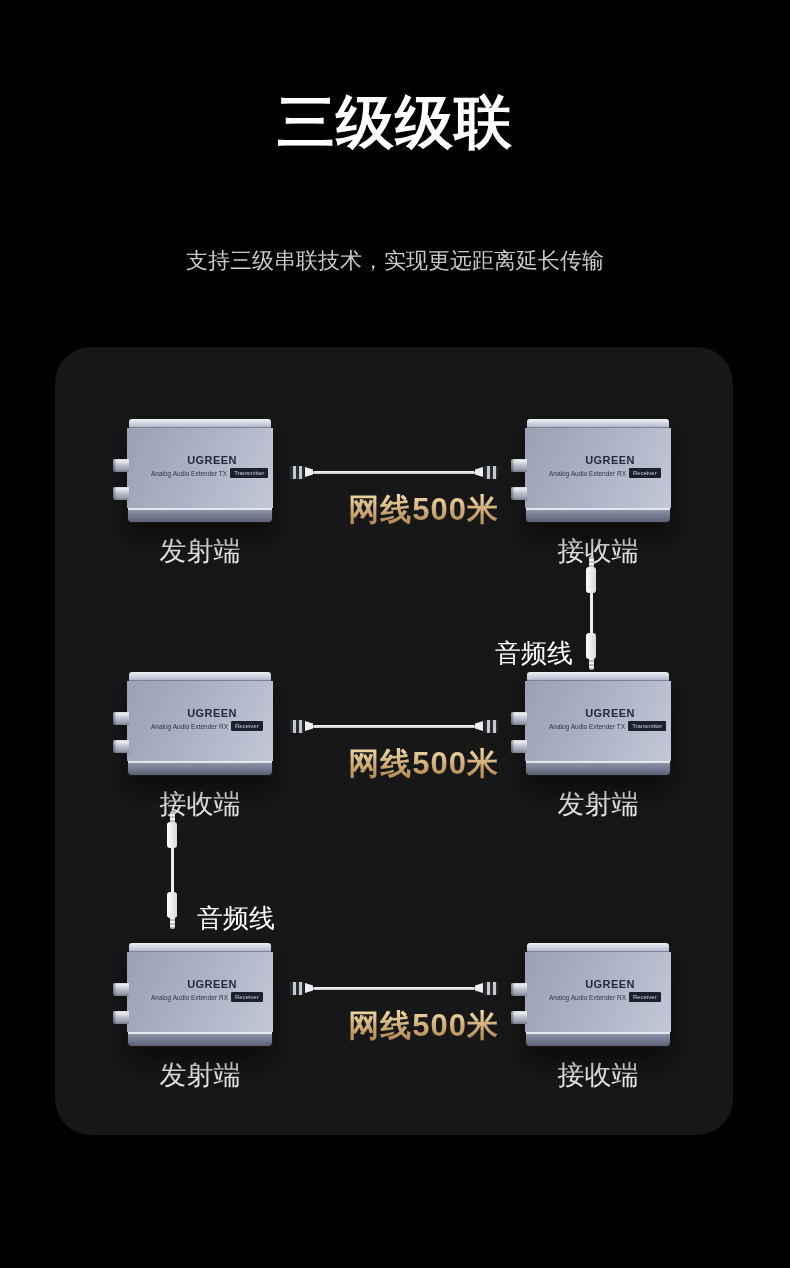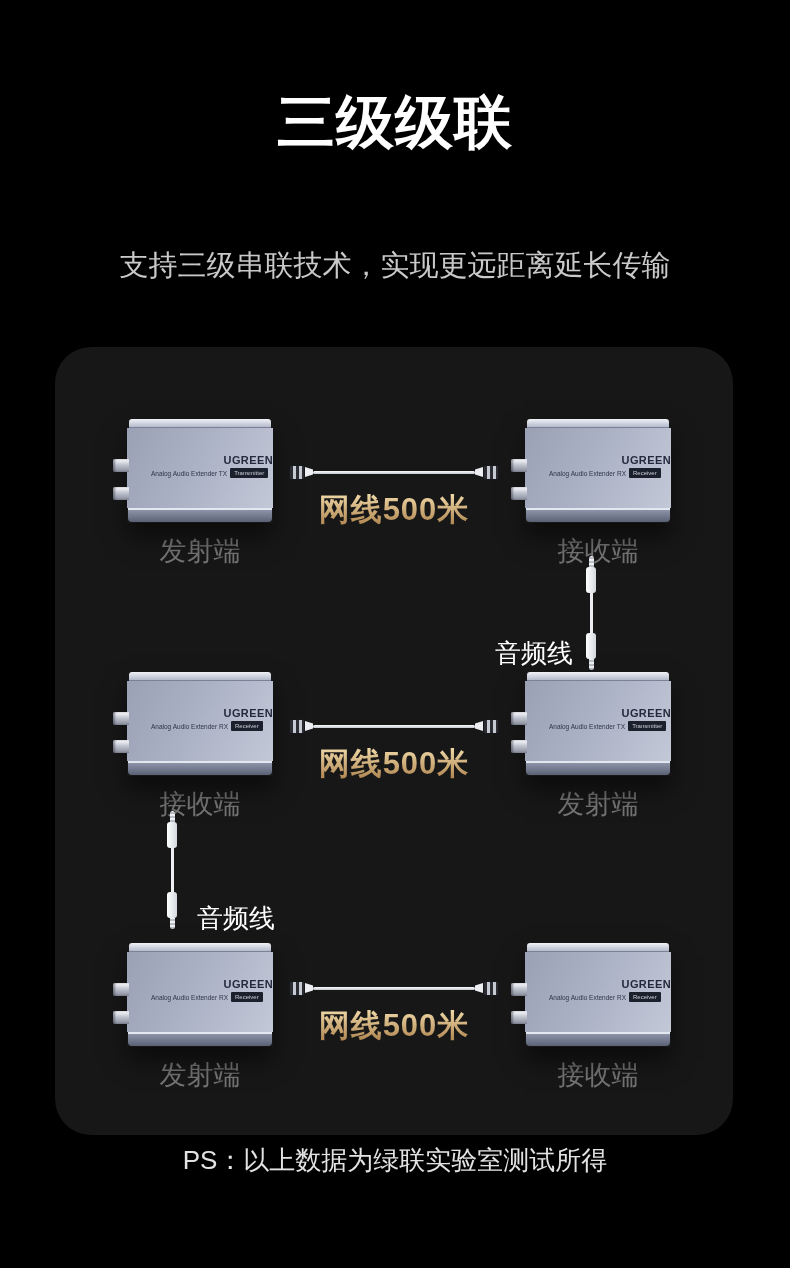--- a/index.html
+++ b/index.html
@@ -10,64 +10,64 @@
     font-family:"Liberation Sans","DejaVu Sans",sans-serif;
   }
   
   .title {
     position:absolute; top:86px; left:0; width:100%;
     text-align:center; color:#fff; font-size:58px; font-weight:800;
     line-height:72px; letter-spacing:1px;
   }
   .subtitle {
     position:absolute; top:246px; left:0; width:100%;
-    text-align:center; color:#c9c9c9; font-size:29px; font-weight:400;
+    text-align:center; color:#c9c9c9; font-size:22px; font-weight:400;
   }
   
   .panel {
     position:absolute; left:55px; top:347px; width:678px; height:788px;
     background:#171717; border-radius:36px;
   }
   
   .dev-col { position:absolute; width:170px; text-align:center; }
   .device {
     position:relative; width:146px; height:104px; margin:0 auto;
     box-shadow:0 14px 22px rgba(0,0,0,.5);
   }
   .dev-top {
     height:9px; margin:0 2px;
     background:linear-gradient(180deg,#f0f2f7,#b4bacb);
     border-radius:3px 3px 0 0; border-bottom:1px solid #7b8296;
   }
   .dev-face {
     height:80px; position:relative;
     background:linear-gradient(115deg,#9ba1b5 0%,#aab1c4 45%,#c3c8d7 100%);
-    padding:26px 0 0 24px; text-align:right;
+    padding:26px 0 0 24px; text-align:center;
   }
   .dev-brand { font-size:11px; font-weight:800; color:#232a3c; letter-spacing:.4px; }
   .dev-line { margin-top:2px; font-size:6.5px; color:#2e3447; display:flex; align-items:center; gap:3px; }
   .dev-badge {
     background:#1b202d; color:#c9cdd8; font-size:6px; line-height:8px;
     padding:1px 4px; border-radius:1px; white-space:nowrap;
   }
   .dev-bottom {
     height:14px; margin:0 1px;
     border-top:2px solid #e3e7f0;
     background:linear-gradient(180deg,#8d94a9,#5b6175);
     border-radius:0 0 4px 4px;
   }
   .rca {
     position:absolute; left:-14px; width:16px; height:13px; border-radius:2px 0 0 2px;
     background:linear-gradient(180deg,#f3f4f7 8%,#c0c4cf 45%,#878c9a 100%);
     box-shadow:inset 2px 0 2px rgba(40,44,60,.45);
   }
   .rca1 { top:40px; } .rca2 { top:68px; }
-  .dev-caption { margin-top:10px; color:#737373; font-size:27px; font-weight:500; }
-  
-  .net-link { position:absolute; left:234px; width:210px; text-align:center; }
+  .dev-caption { margin-top:10px; color:#e5e5e5; font-size:27px; font-weight:500; }
+  
+  .net-link { position:absolute; left:234px; width:210px; text-align:right; }
   .rj45-cable { display:flex; align-items:center; width:210px; height:18px; }
   .rj-plug {
     width:16px; height:15px; border-radius:2px; flex:none;
     background:repeating-linear-gradient(90deg,#2b2d33 0 3px,#c6cad2 3px 6px);
     border:1px solid #17181c;
   }
   .rj-boot { width:8px; height:10px; background:#eceef2; flex:none; }
   .rj-boot.lb { clip-path:polygon(0 0,100% 25%,100% 75%,0 100%); }
   .rj-boot.rb { clip-path:polygon(0 25%,100% 0,100% 100%,0 75%); }
   .rj-wire { flex:1; height:3px; border-radius:2px; background:linear-gradient(180deg,#fafbfc,#c3c7cf); }
@@ -253,15 +253,14 @@
         </div>
         <div class="dev-bottom"></div>
         <span class="rca rca1"></span>
         <span class="rca rca2"></span>
       </div>
       <div class="dev-caption">接收端</div>
     </div>
 
   </div>
 
-  <div class="footer-note">PS：以上数据为绿联实验室测试所得</div>
 
 </div>
 
 </body></html>

